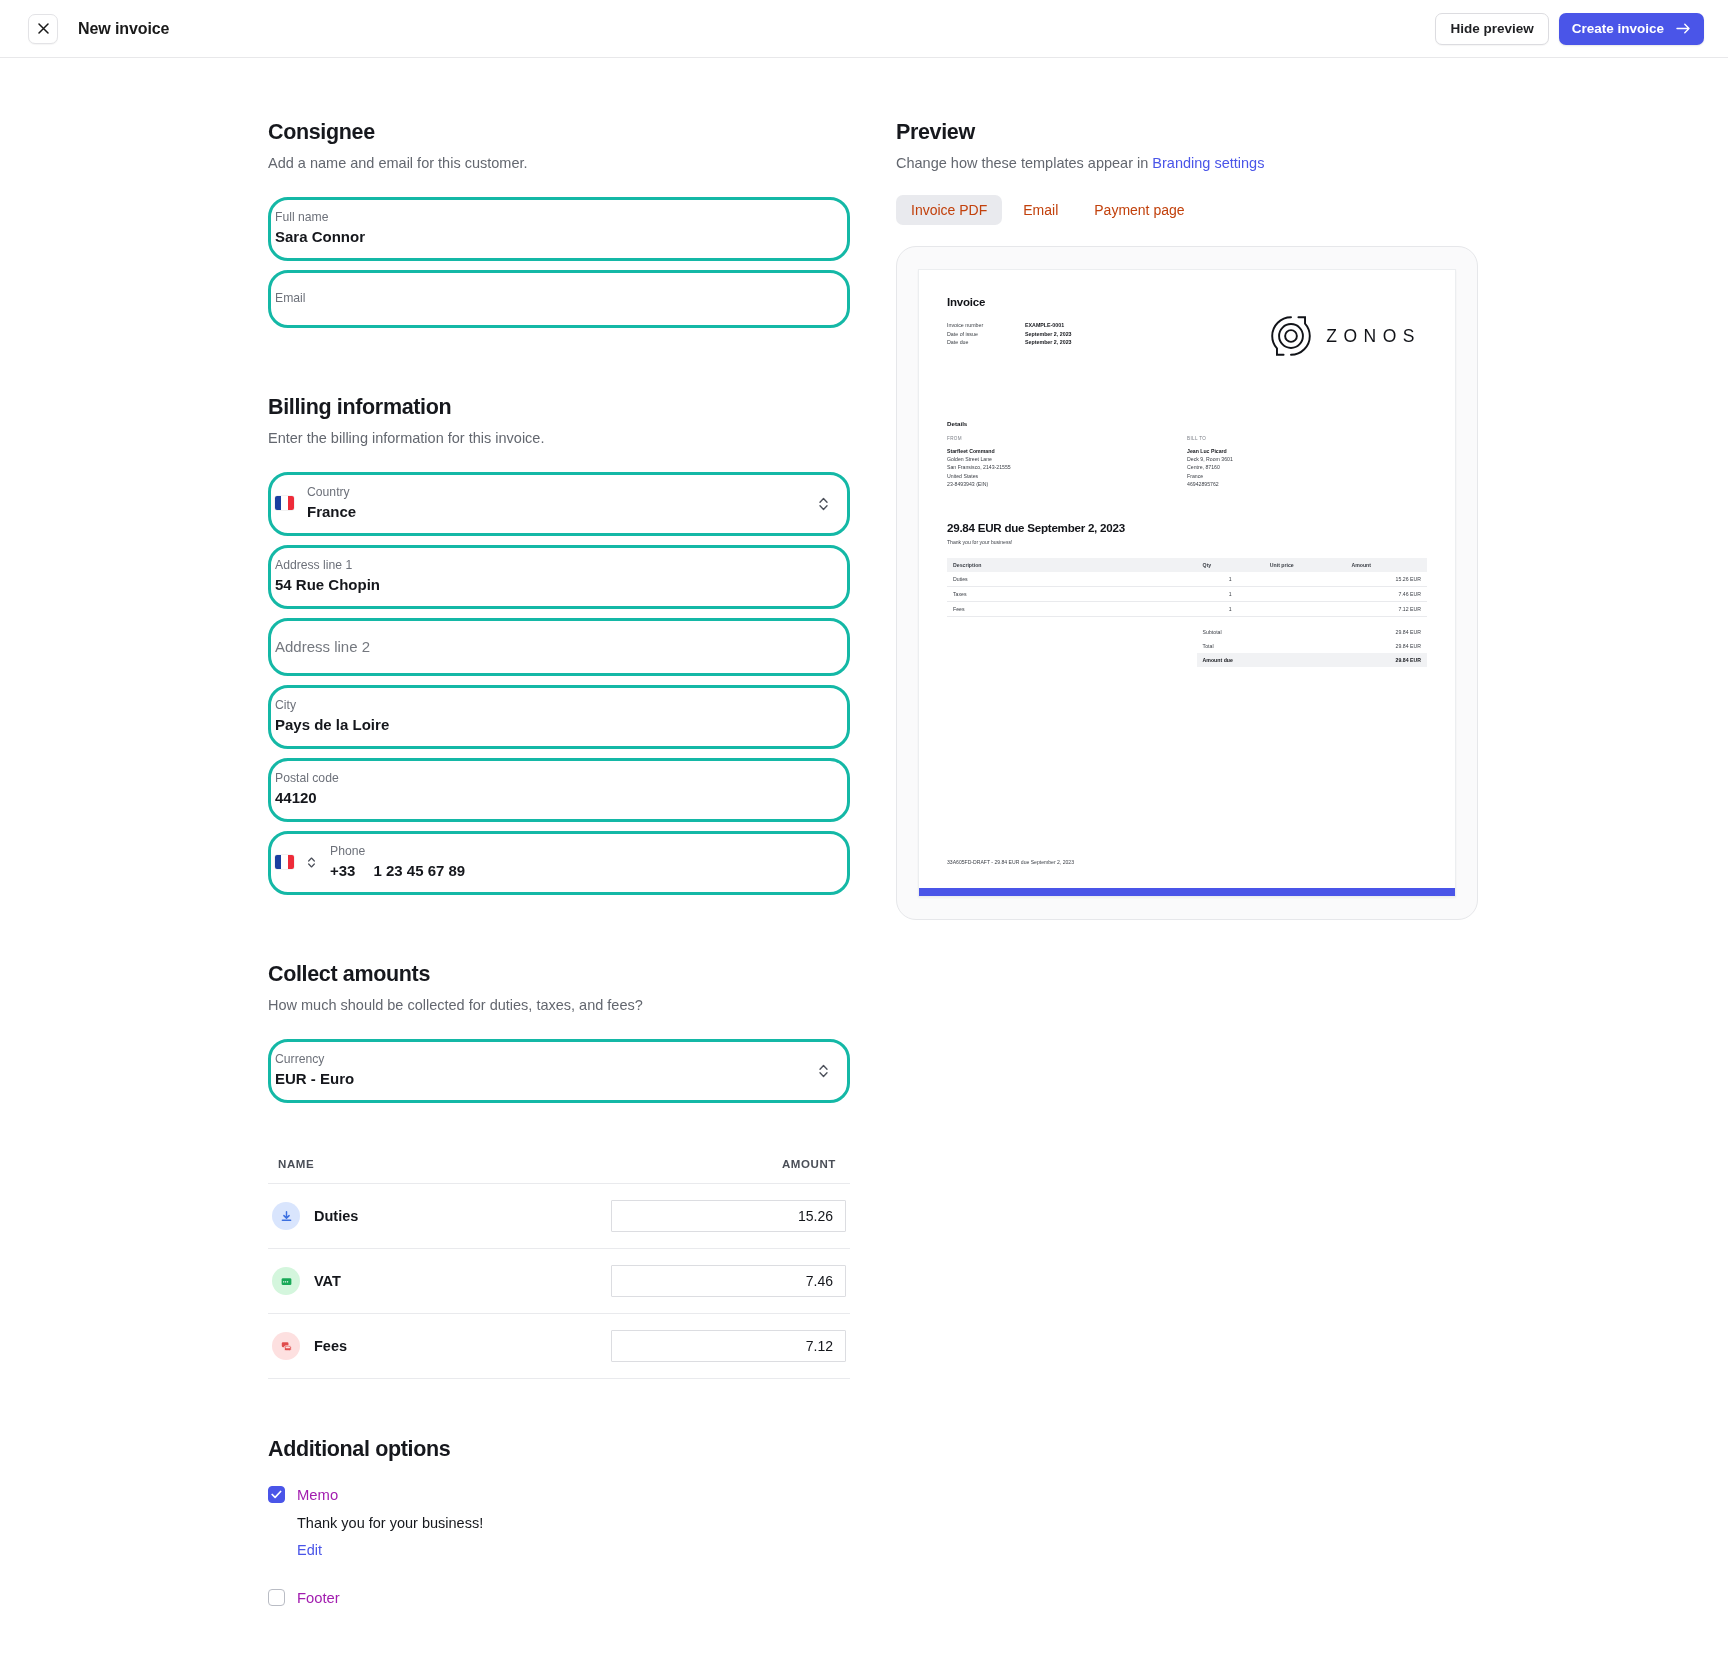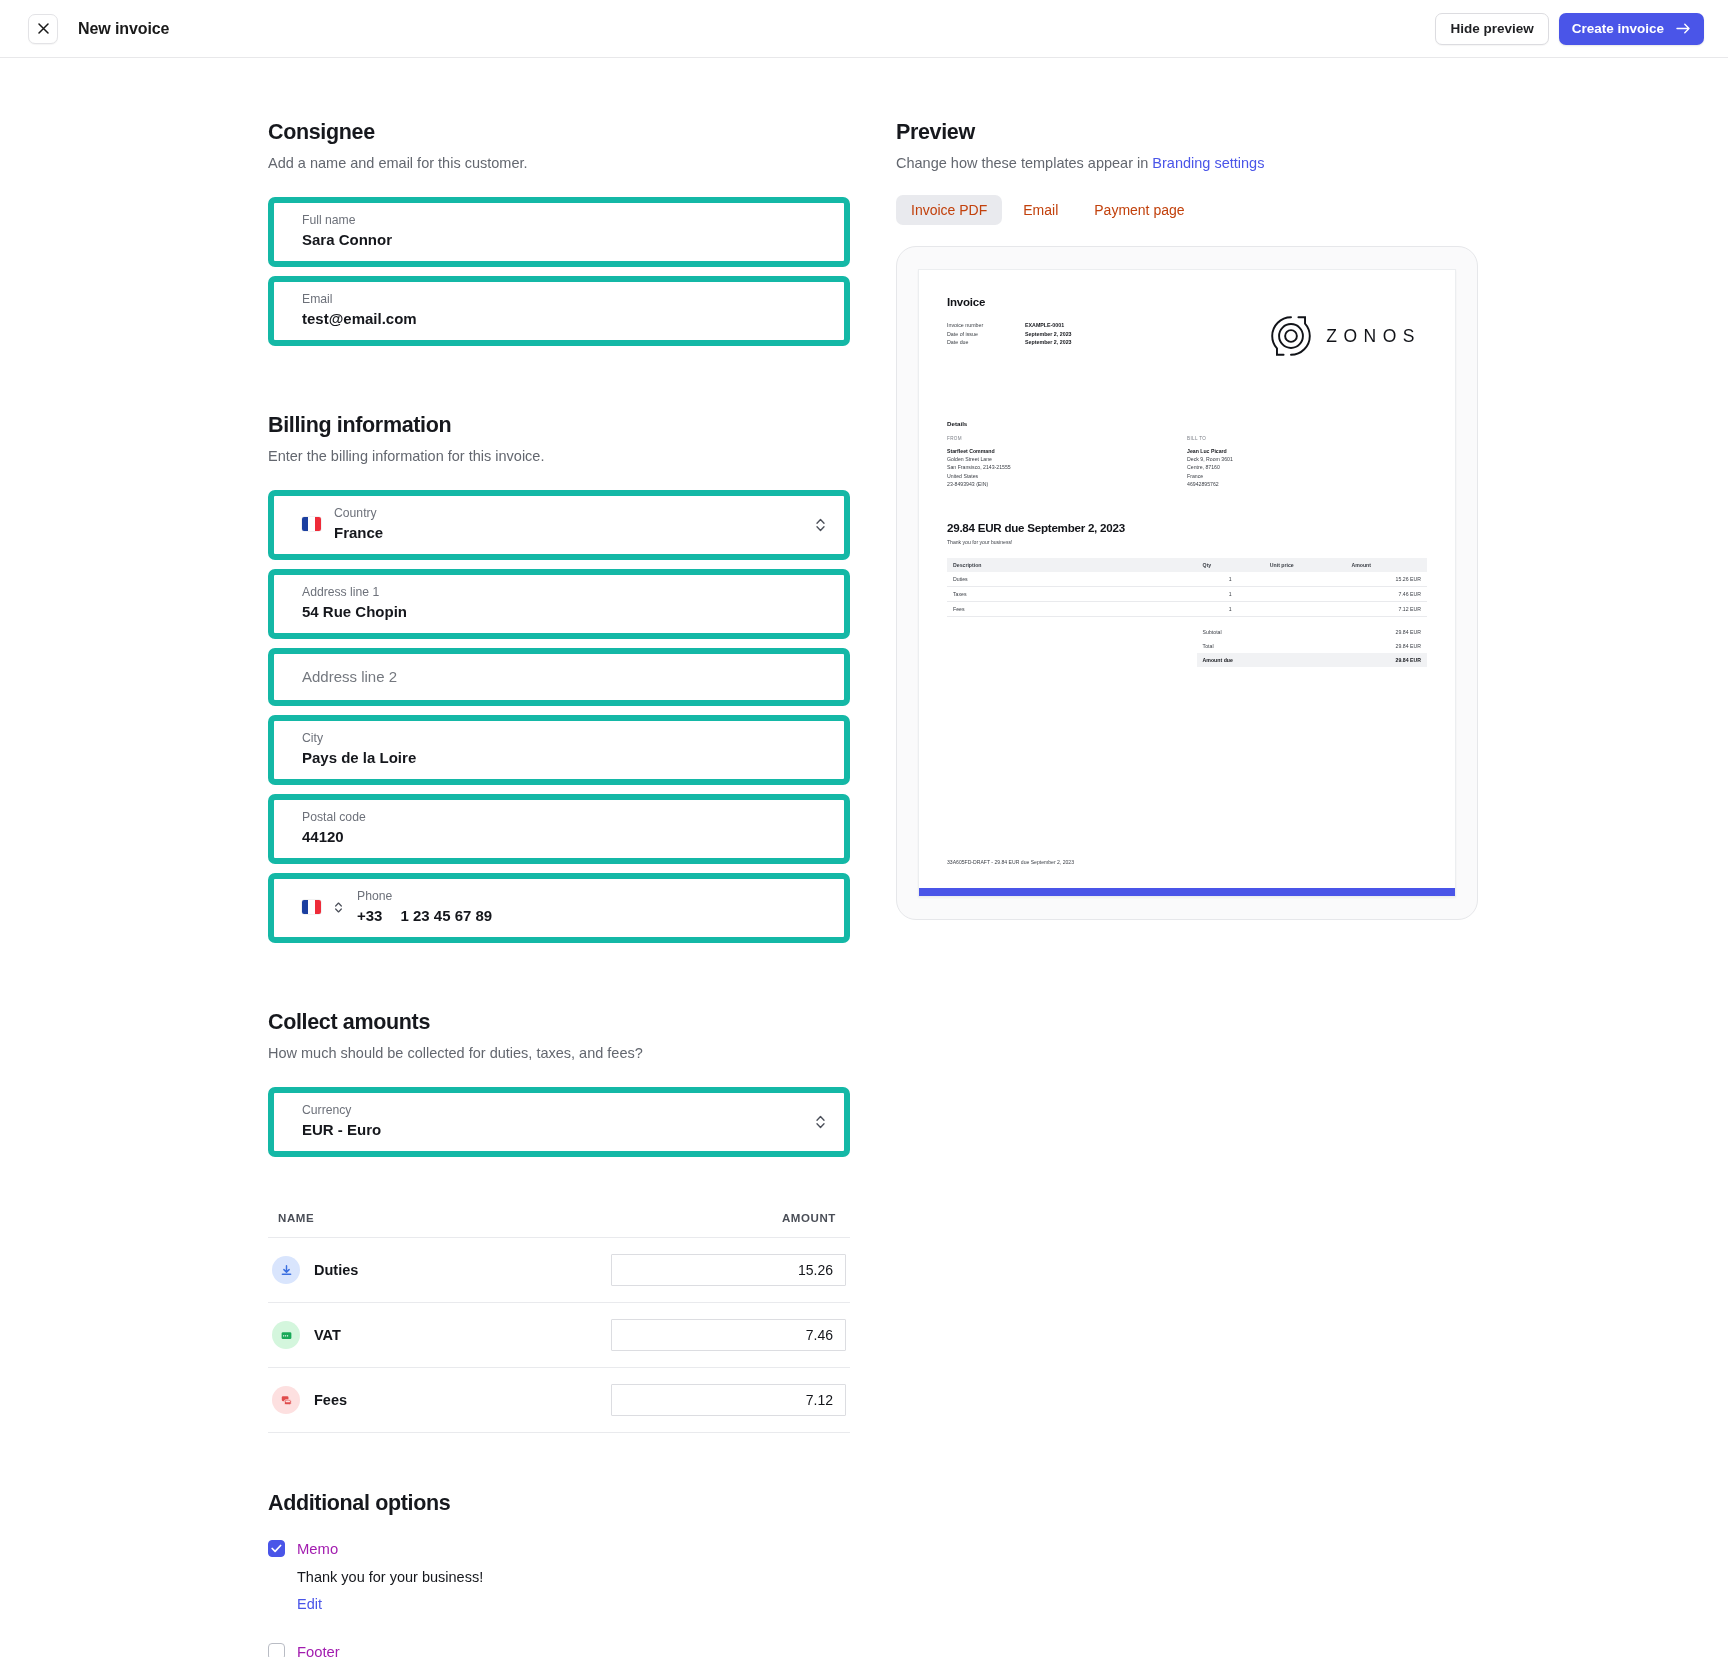--- a/index.html
+++ b/index.html
@@ -93,24 +93,24 @@
     color: #16181d;
   }
   .sec-sub {
     font-size: 14.5px;
     color: #63676f;
     margin: 0 0 26px 0;
   }
 
   
   .field {
-    border: 6px solid #14b8a6;
-    border-radius: 7px;
+    border: 3px solid #14b8a6;
+    border-radius: 20px;
     background: #fff;
-    padding: 9px 16px 11px 28px;
+    padding: 9px 16px 11px 4px;
     margin-bottom: 9px;
     min-height: 58px;
     display: flex;
     align-items: center;
     position: relative;
   }
   .field-inner { flex: 1; min-width: 0; }
   .field-label {
     display: block;
     font-size: 12.2px;
@@ -383,21 +383,20 @@
       <div class="field">
         <div class="field-inner">
           <span class="field-label">Full name</span>
           <span class="field-value">Sara Connor</span>
         </div>
       </div>
 
       <div class="field">
         <div class="field-inner">
           <span class="field-label">Email</span>
-          <span class="field-value">test@email.com</span>
         </div>
       </div>
     </div>
 
     <div class="gap-lg"></div>
 
     <div>
       <h2 class="sec-title">Billing information</h2>
       <p class="sec-sub">Enter the billing information for this invoice.</p>
 

